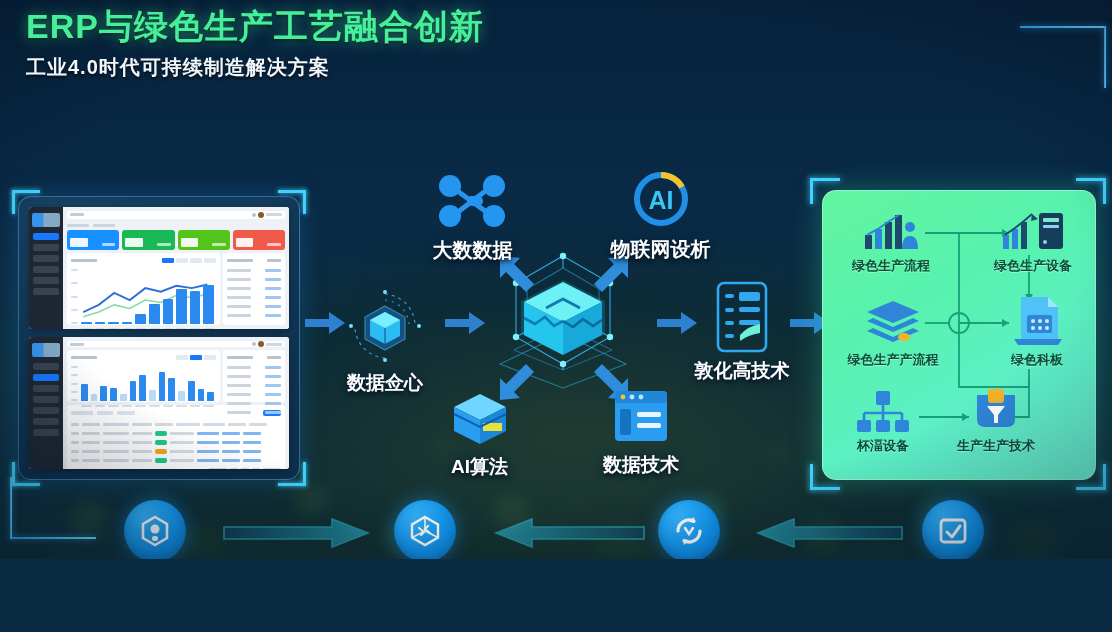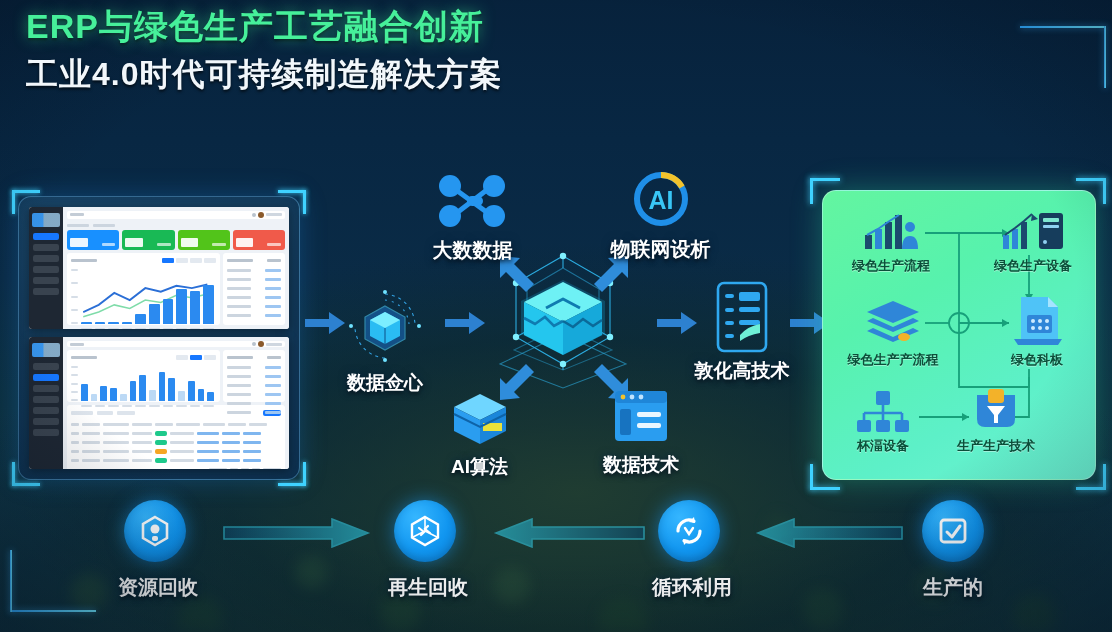--- a/index.html
+++ b/index.html
@@ -2,21 +2,21 @@
 <html lang="zh"><head>
 <meta charset="utf-8">
 <style>
   html,body{margin:0;padding:0;}
   body{
     width:1112px;height:632px;overflow:hidden;
     font-family:"Liberation Sans","DejaVu Sans",sans-serif;
     background:#0a2a42;
   }
   #stage{
-    position:relative;width:1112px;height:632px;overflow:hidden;
+    position:relative;width:1112px;height:559px;overflow:hidden;
     background:
       radial-gradient(ellipse 70% 55% at 52% 78%, rgba(34,62,48,.85) 0%, rgba(13,40,46,.55) 45%, rgba(8,30,50,0) 72%),
       radial-gradient(ellipse 90% 60% at 50% 100%, rgba(26,58,44,.9) 0%, rgba(10,34,46,.35) 55%, rgba(8,28,48,0) 80%),
       linear-gradient(180deg,#07223c 0%,#082743 22%,#0a2b46 44%,#0d3344 64%,#10384a 80%,#133b4a 100%);
   }
   
   #forest{
     position:absolute;left:0;right:0;bottom:0;height:330px;
     background-image:
       radial-gradient(circle at 8% 88%, rgba(42,82,56,.55) 0 18px, transparent 19px),
@@ -59,21 +59,21 @@
     font-size:34px;font-weight:bold;color:#46f09a;letter-spacing:1px;
     text-shadow:0 0 14px rgba(60,240,150,.55),0 2px 3px rgba(0,0,0,.6);
     line-height:1.18;white-space:nowrap;
   }
   .t2{
     font-size:31px;font-weight:bold;color:#ffffff;letter-spacing:1px;
     text-shadow:0 0 10px rgba(120,210,255,.35),0 2px 3px rgba(0,0,0,.65);
     line-height:1.28;margin-top:4px;white-space:nowrap;
   }
   .t3{
-    font-size:32px;font-weight:bold;color:#f2f7fb;letter-spacing:1px;
+    font-size:20px;font-weight:bold;color:#f2f7fb;letter-spacing:1px;
     text-shadow:0 2px 3px rgba(0,0,0,.65);
     line-height:1.3;margin-top:8px;white-space:nowrap;
   }
   
   #watermark{
     position:absolute;left:6px;top:6px;z-index:9;
     border:1px solid rgba(190,205,215,.55);border-radius:9px;
     padding:7px 12px 8px 12px;
     color:rgba(214,224,232,.82);font-size:25px;font-weight:bold;
     letter-spacing:1px;line-height:1;white-space:nowrap;

